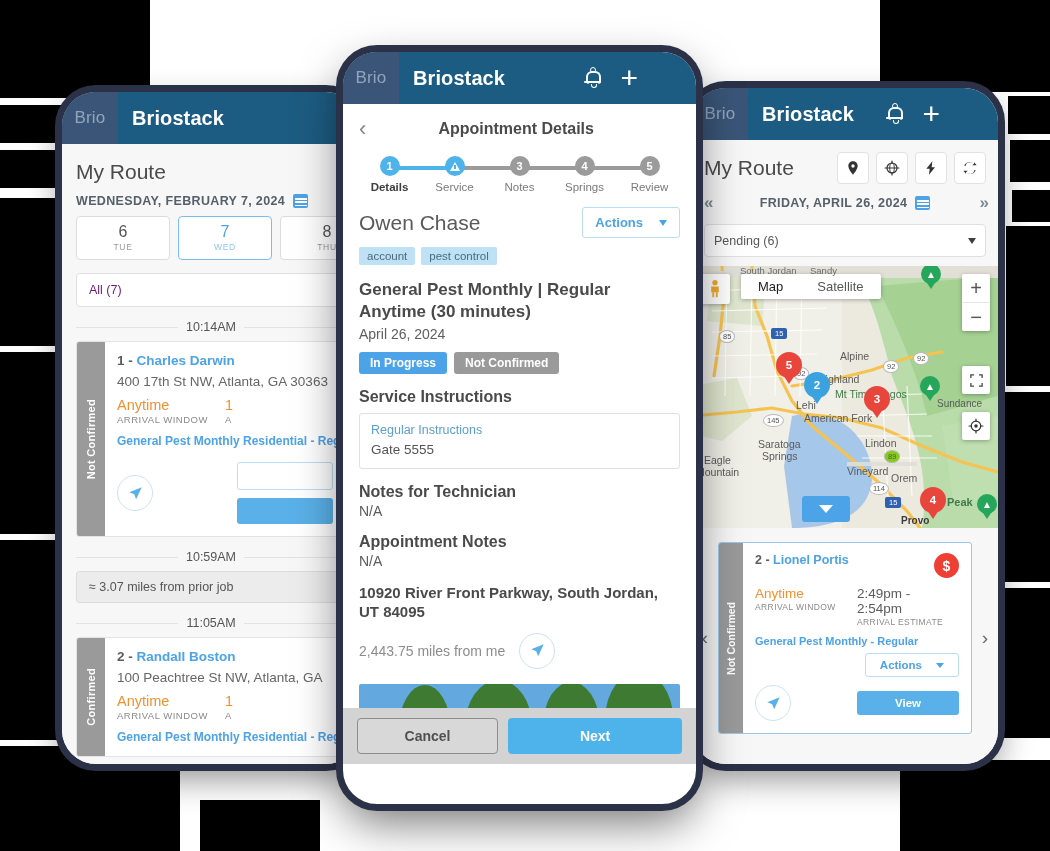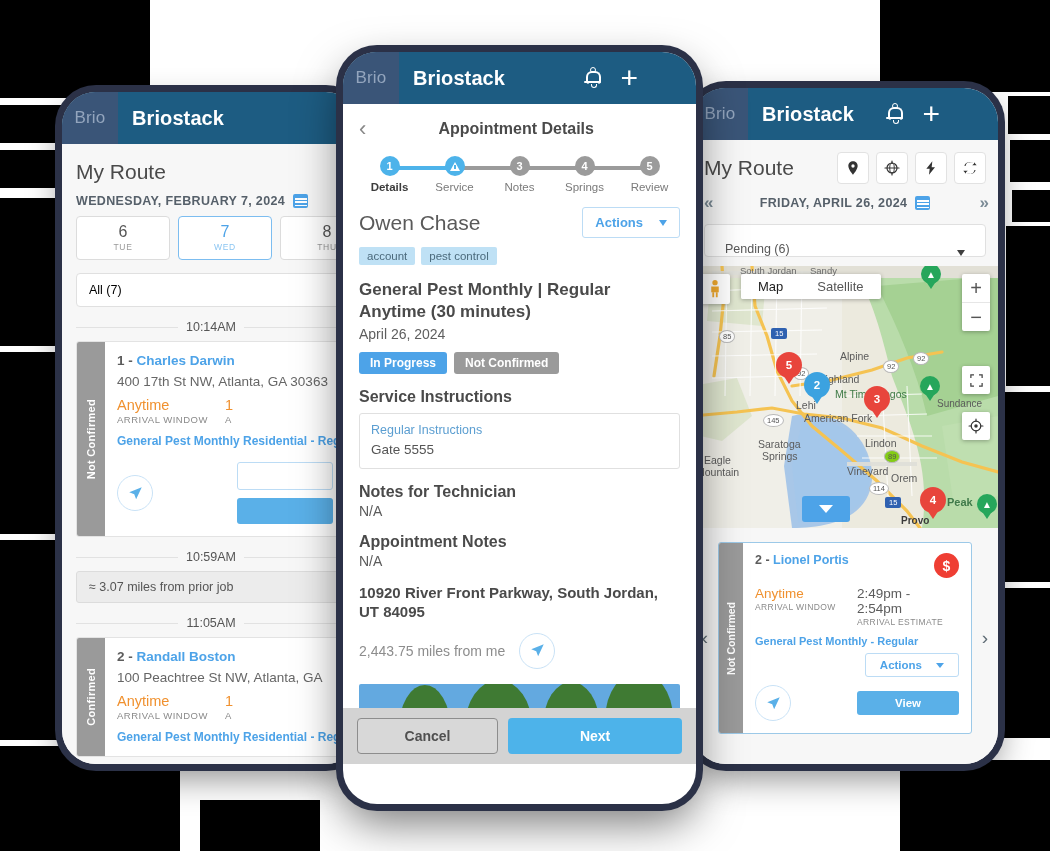--- a/index.html
+++ b/index.html
@@ -60,21 +60,21 @@
     background:repeating-linear-gradient(#fff 0 1.6px, #4da3e8 1.6px 3.4px);}
   .dayrow{display:flex;gap:8px;padding:0 14px;}
   .day{flex:1;min-width:92px;border:1px solid #dcdcdc;background:#fff;border-radius:4px;height:42px;
        display:flex;flex-direction:column;align-items:center;justify-content:center;}
   .day.sel{border:1px solid #7cbdf0;}
   .day .n{font-size:16px;color:#555;line-height:1;}
   .day.sel .n{color:#4da3e8;}
   .day .d{font-size:8.5px;color:#9a9a9a;letter-spacing:.7px;margin-top:2px;}
   .day.sel .d{color:#8cc6f2;}
   .filter{margin:13px 14px 0;border:1px solid #e0e0e0;background:#fff;border-radius:4px;height:32px;
-    display:flex;align-items:center;padding:0 12px;font-size:12.5px;color:#000000;}
+    display:flex;align-items:center;padding:0 12px;font-size:12.5px;color:#701a75;}
   .timesep{display:flex;align-items:center;gap:8px;margin:13px 14px 7px;}
   .timesep .ln{flex:1;height:1px;background:#e2e2e2;}
   .timesep .tx{font-size:12.5px;color:#555;}
   .jobcard{margin:0 14px;background:#fff;border:1px solid #e3e3e3;border-radius:3px;display:flex;overflow:hidden;}
   .jobcard .flag{width:28px;background:#9a9a9a;color:#fff;font-size:11px;font-weight:600;
     display:flex;align-items:center;justify-content:center;}
   .jobcard .flag span{writing-mode:vertical-rl;transform:rotate(180deg);letter-spacing:.3px;}
   .jobcard .body{flex:1;padding:11px 12px 12px;min-width:0;}
   .jc-name{font-size:13.5px;font-weight:700;color:#5c5c5c;white-space:nowrap;}
   .jc-name b{color:#4da3e8;font-weight:700;}
@@ -99,21 +99,21 @@
   .rp-title{font-size:21px;color:#4a4a4a;flex:1;}
   .rp-tools{display:flex;gap:7px;}
   .tool{width:30px;height:30px;background:#fff;border:1px solid #e2e2e2;border-radius:4px;
      display:flex;align-items:center;justify-content:center;}
   .tool svg{width:16px;height:16px;}
   .rp-daterow{display:flex;align-items:center;padding:9px 12px 0;}
   .chev{color:#7b8b96;font-size:17px;font-weight:700;letter-spacing:-3px;cursor:pointer;}
   .rp-datemid{flex:1;display:flex;align-items:center;justify-content:center;gap:8px;}
   .rp-date{font-size:12.5px;font-weight:700;color:#56606a;letter-spacing:.35px;}
   .rp-filter{margin:11px 12px 0;border:1px solid #e0e0e0;background:#fff;border-radius:4px;height:31px;
-    display:flex;align-items:flex-end;padding:0 20px;font-size:12.5px;color:#585858;}
+    display:flex;align-items:center;padding:0 9px;font-size:12.5px;color:#585858;}
   .rp-filter .caret{margin-left:auto;border-left:4.5px solid transparent;border-right:4.5px solid transparent;
     border-top:6px solid #3e3e3e;}
 
   
   .map{position:relative;height:262px;margin-top:9px;overflow:hidden;background:#e9eadf;}
   .map-canvas{position:absolute;inset:0;}
   .mapbtns{position:absolute;left:49px;top:8px;display:flex;background:#fff;border-radius:2px;
     box-shadow:0 1px 4px rgba(0,0,0,.3);overflow:hidden;}
   .mapbtns div{padding:5px 17px;font-size:13px;color:#565656;}
   .mapbtns div.act{color:#222;font-weight:400;box-shadow:inset 0 -3px 0 #fff;}

